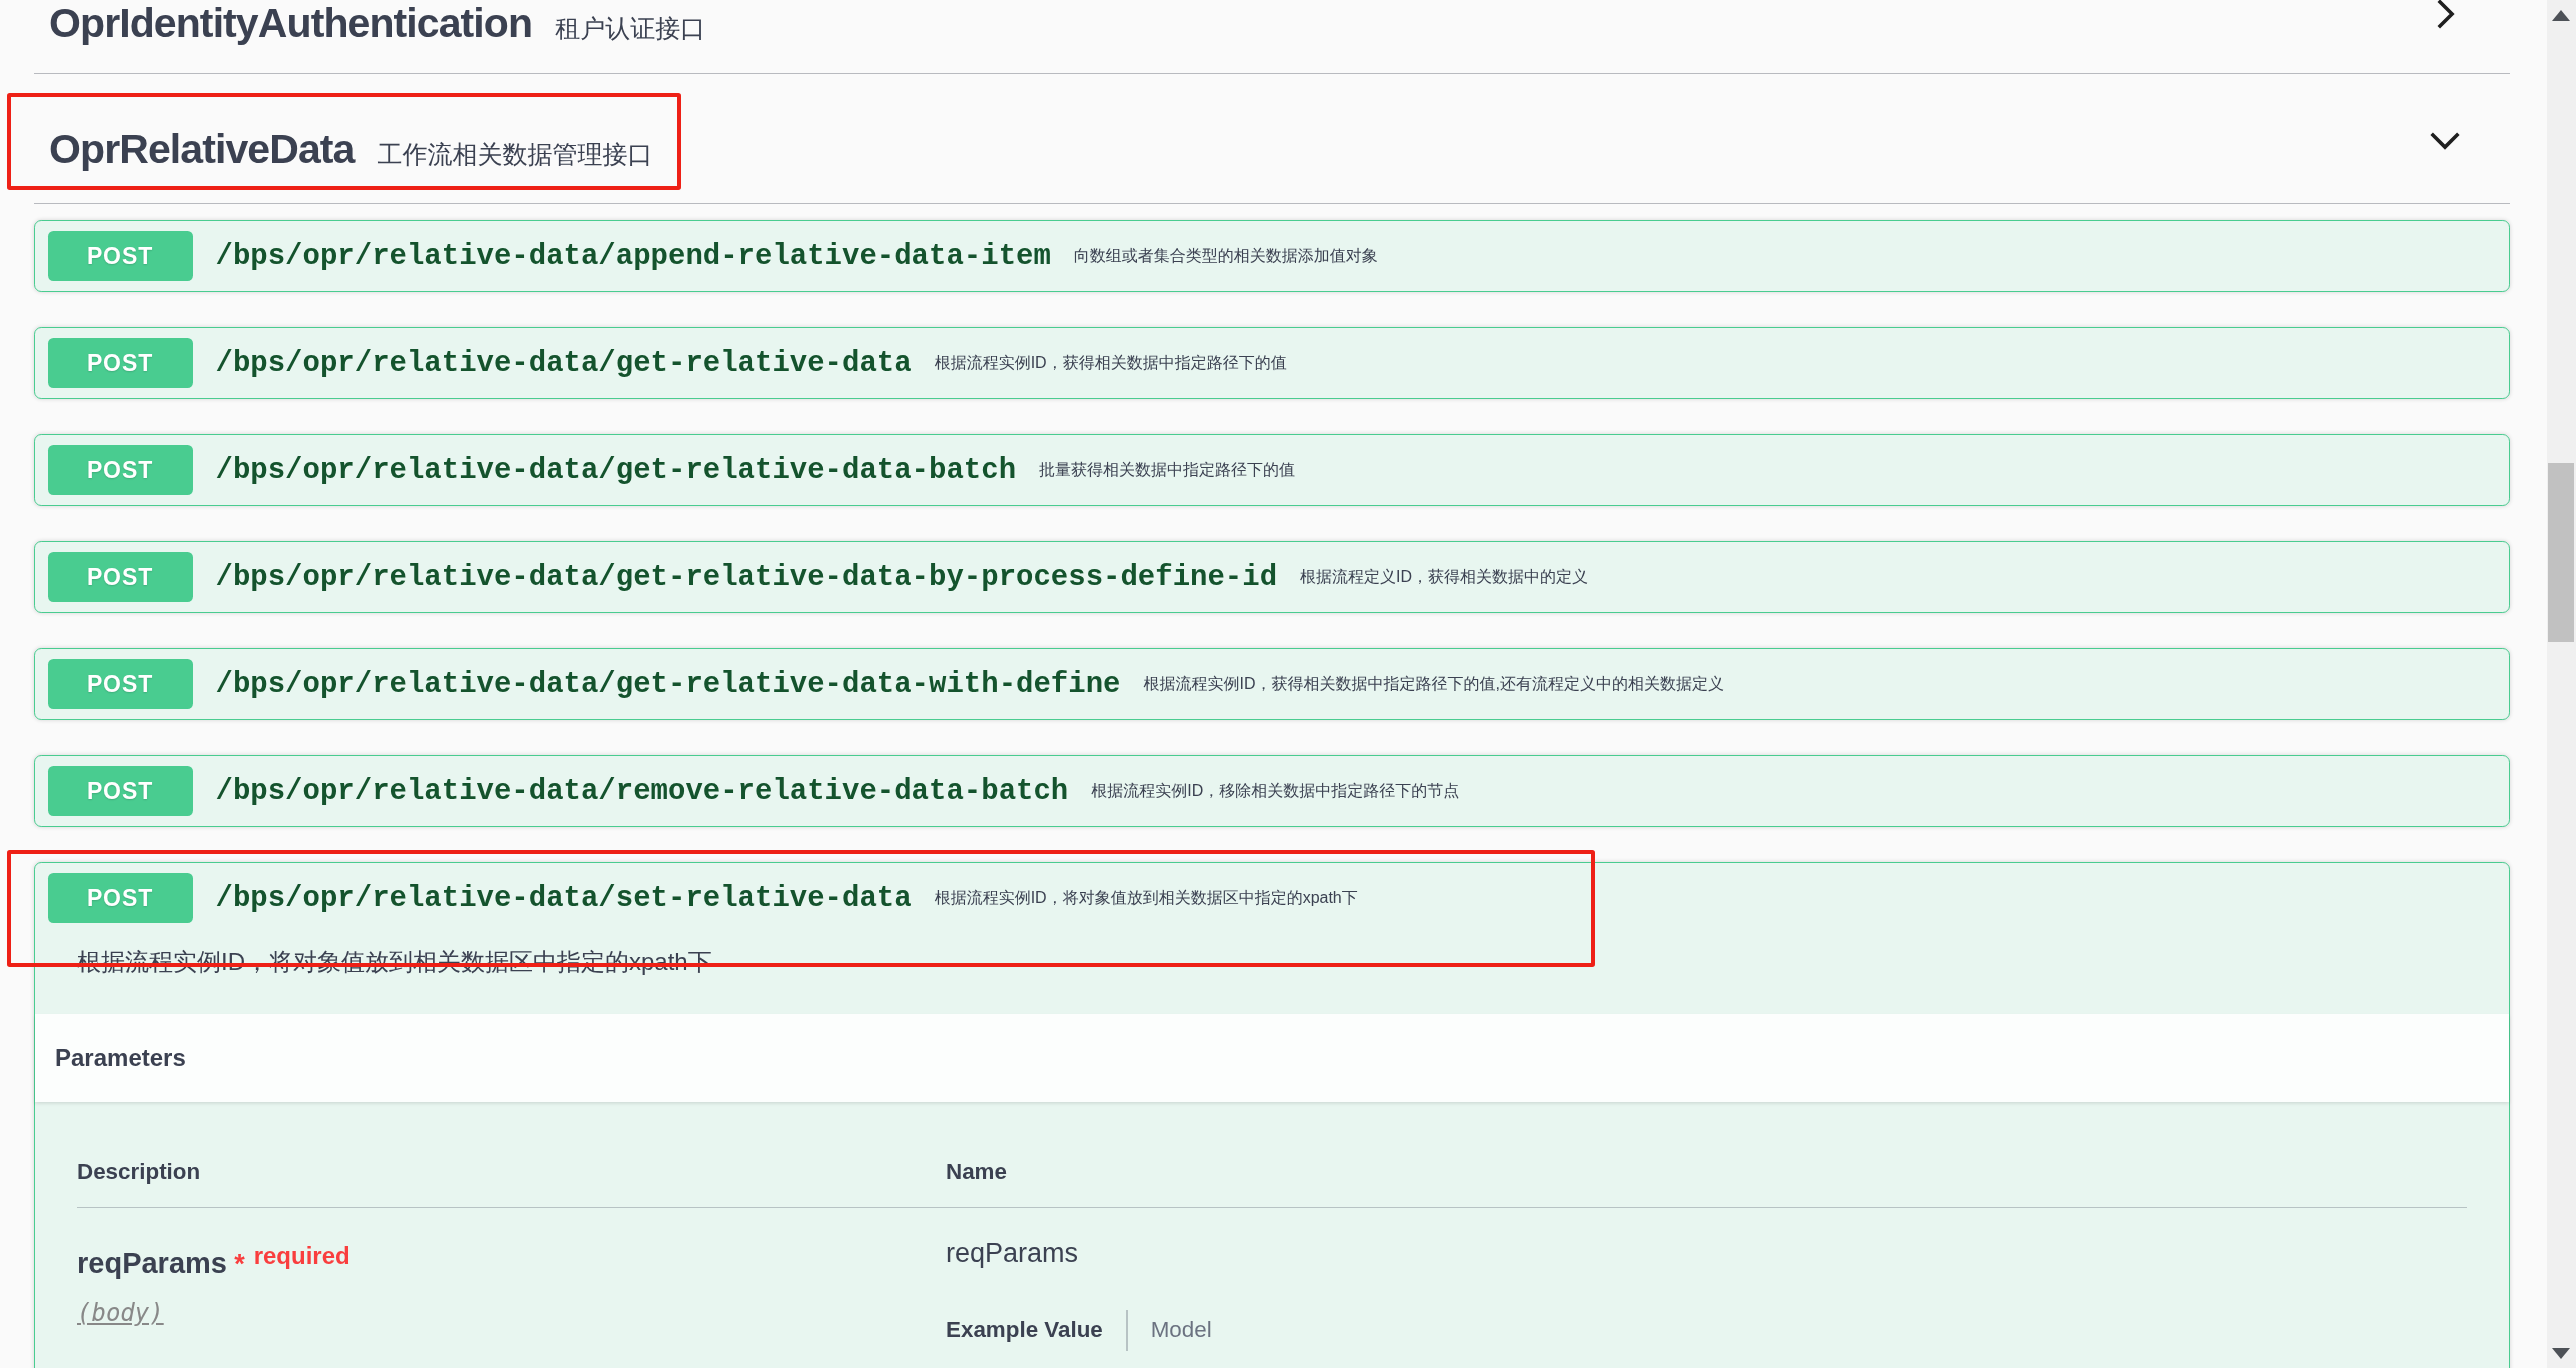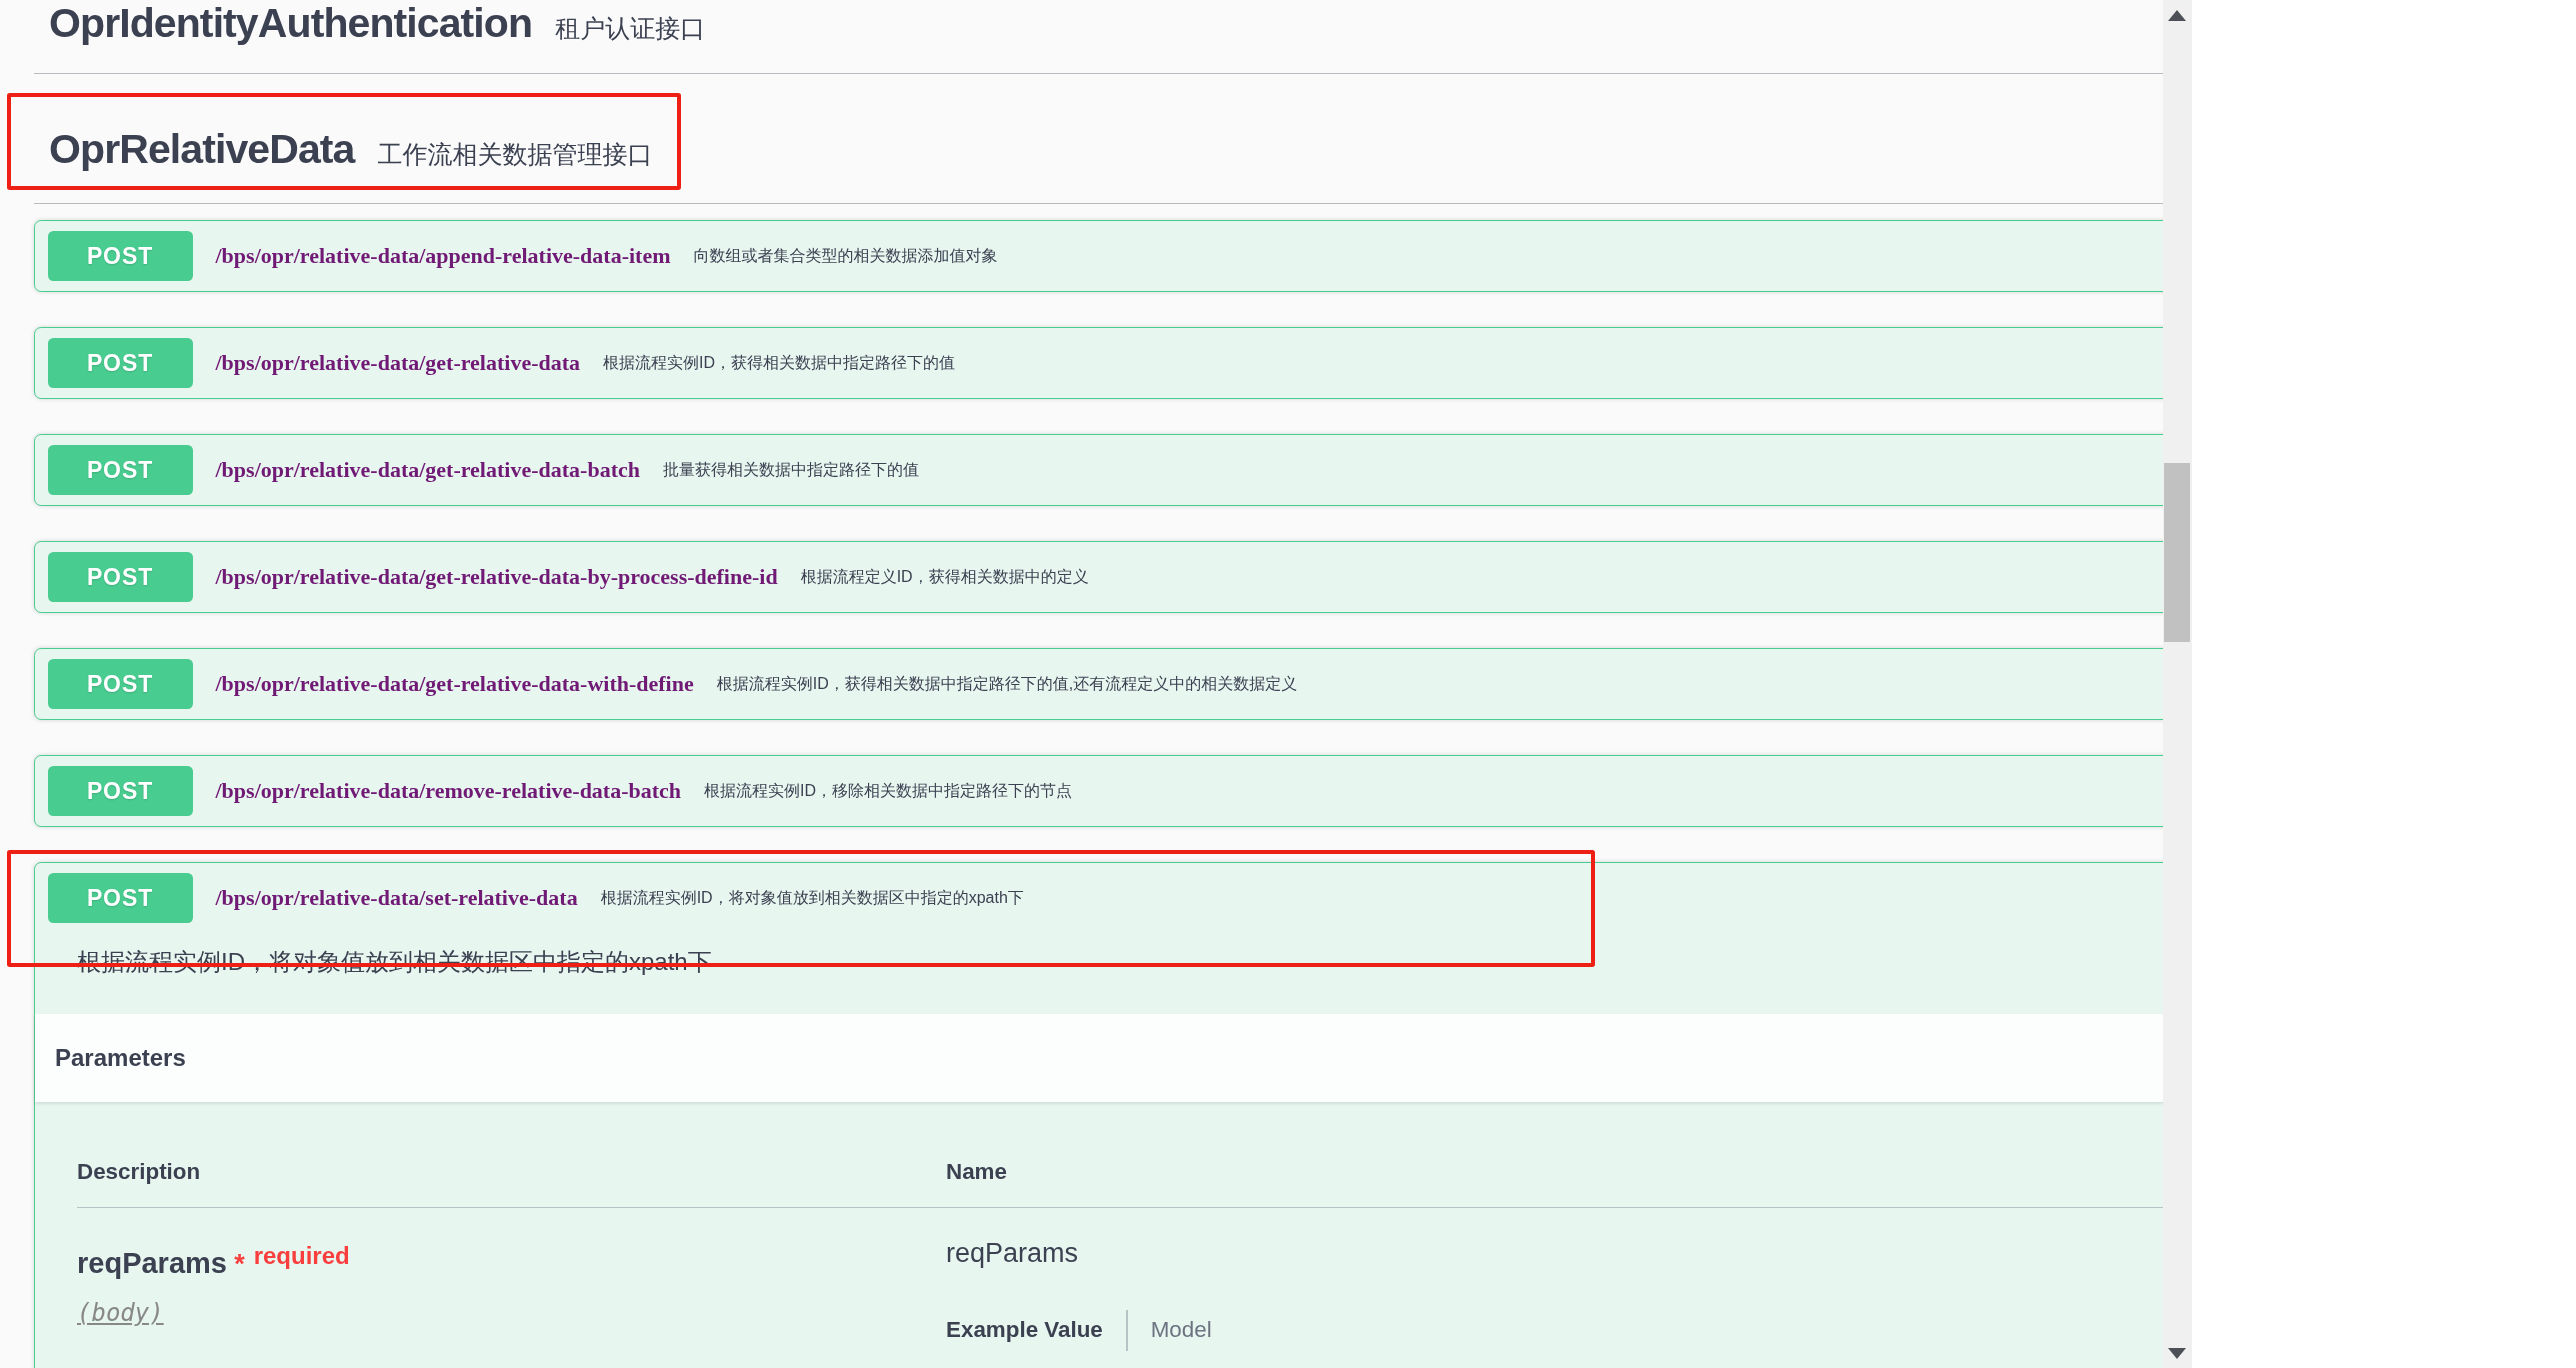--- a/index.html
+++ b/index.html
@@ -1,17 +1,17 @@
 <!DOCTYPE html>
 <html style="font-size:14.3px"><head>
 <meta charset="utf-8">
 <style>
   html,body{margin:0;padding:0;}
   body{width:2576px;height:1368px;overflow:hidden;font-family:"Liberation Sans",sans-serif;}
-  .page{position:relative;width:2192px;height:1368px;overflow:hidden;background:#fafafa;}
+  .page{position:relative;width:2576px;height:1368px;overflow:hidden;background:#fafafa;}
   .content{position:absolute;left:34px;top:0;width:2476px;}
 
   
   .tag-header{position:relative;border-bottom:1.8px solid rgba(59,65,81,.35);cursor:pointer;}
   .tag-header.first{height:73px;}
   .tag-header.second{height:129px;}
   .tag-title-row{display:flex;align-items:baseline;padding-left:15px;}
   .tag-header.second .tag-title-row{padding-top:52px;}
   .tag-title{font-size:41px;font-weight:700;color:#3b4151;letter-spacing:-0.9px;line-height:47px;}
   .tag-sub{font-size:25px;font-weight:400;color:#3b4151;margin-left:23px;}
@@ -21,22 +21,22 @@
 
   
   .ops{padding-top:16px;}
   .opblock{background:#e8f6f0;border:1.8px solid #49cc90;border-radius:7.2px;
            box-shadow:0 0 4.5px rgba(0,0,0,.16);margin-bottom:35px;}
   .op-summary{height:70px;display:flex;align-items:center;padding-left:12.5px;cursor:pointer;}
   .method-badge{flex:0 0 auto;width:145px;height:50px;background:#49cc90;border-radius:5.4px;
                 color:#fff;font-size:23px;font-weight:700;letter-spacing:0.9px;
                 display:flex;align-items:center;justify-content:center;
                 text-shadow:0 0.9px 1.8px rgba(0,0,0,.15);}
-  .op-path{font-family:Liberation Serif, serif;font-size:22px;font-weight:700;
-           color:#701a75;margin-left:23px;white-space:nowrap;}
+  .op-path{font-family:Liberation Mono, monospace;font-size:29px;font-weight:700;
+           color:#14532d;margin-left:23px;white-space:nowrap;}
   .op-note{font-size:16px;color:#3b4151;margin-left:23px;white-space:nowrap;}
 
   
   .opblock.expanded{margin-bottom:0;}
   .op-body-desc{padding:12.5px 42px 36px 42px;font-size:24px;color:#3b4151;}
   .params-bar{height:88px;background:rgba(255,255,255,.85);display:flex;align-items:center;
               padding-left:20px;box-shadow:0 1.8px 3.6px rgba(0,0,0,.12);position:relative;}
   .params-title{font-size:24px;font-weight:700;color:#3b4151;}
   .table-wrap{padding:36px 42px 54px 42px;}
   .ptable{display:grid;grid-template-columns:869px 1fr;}

